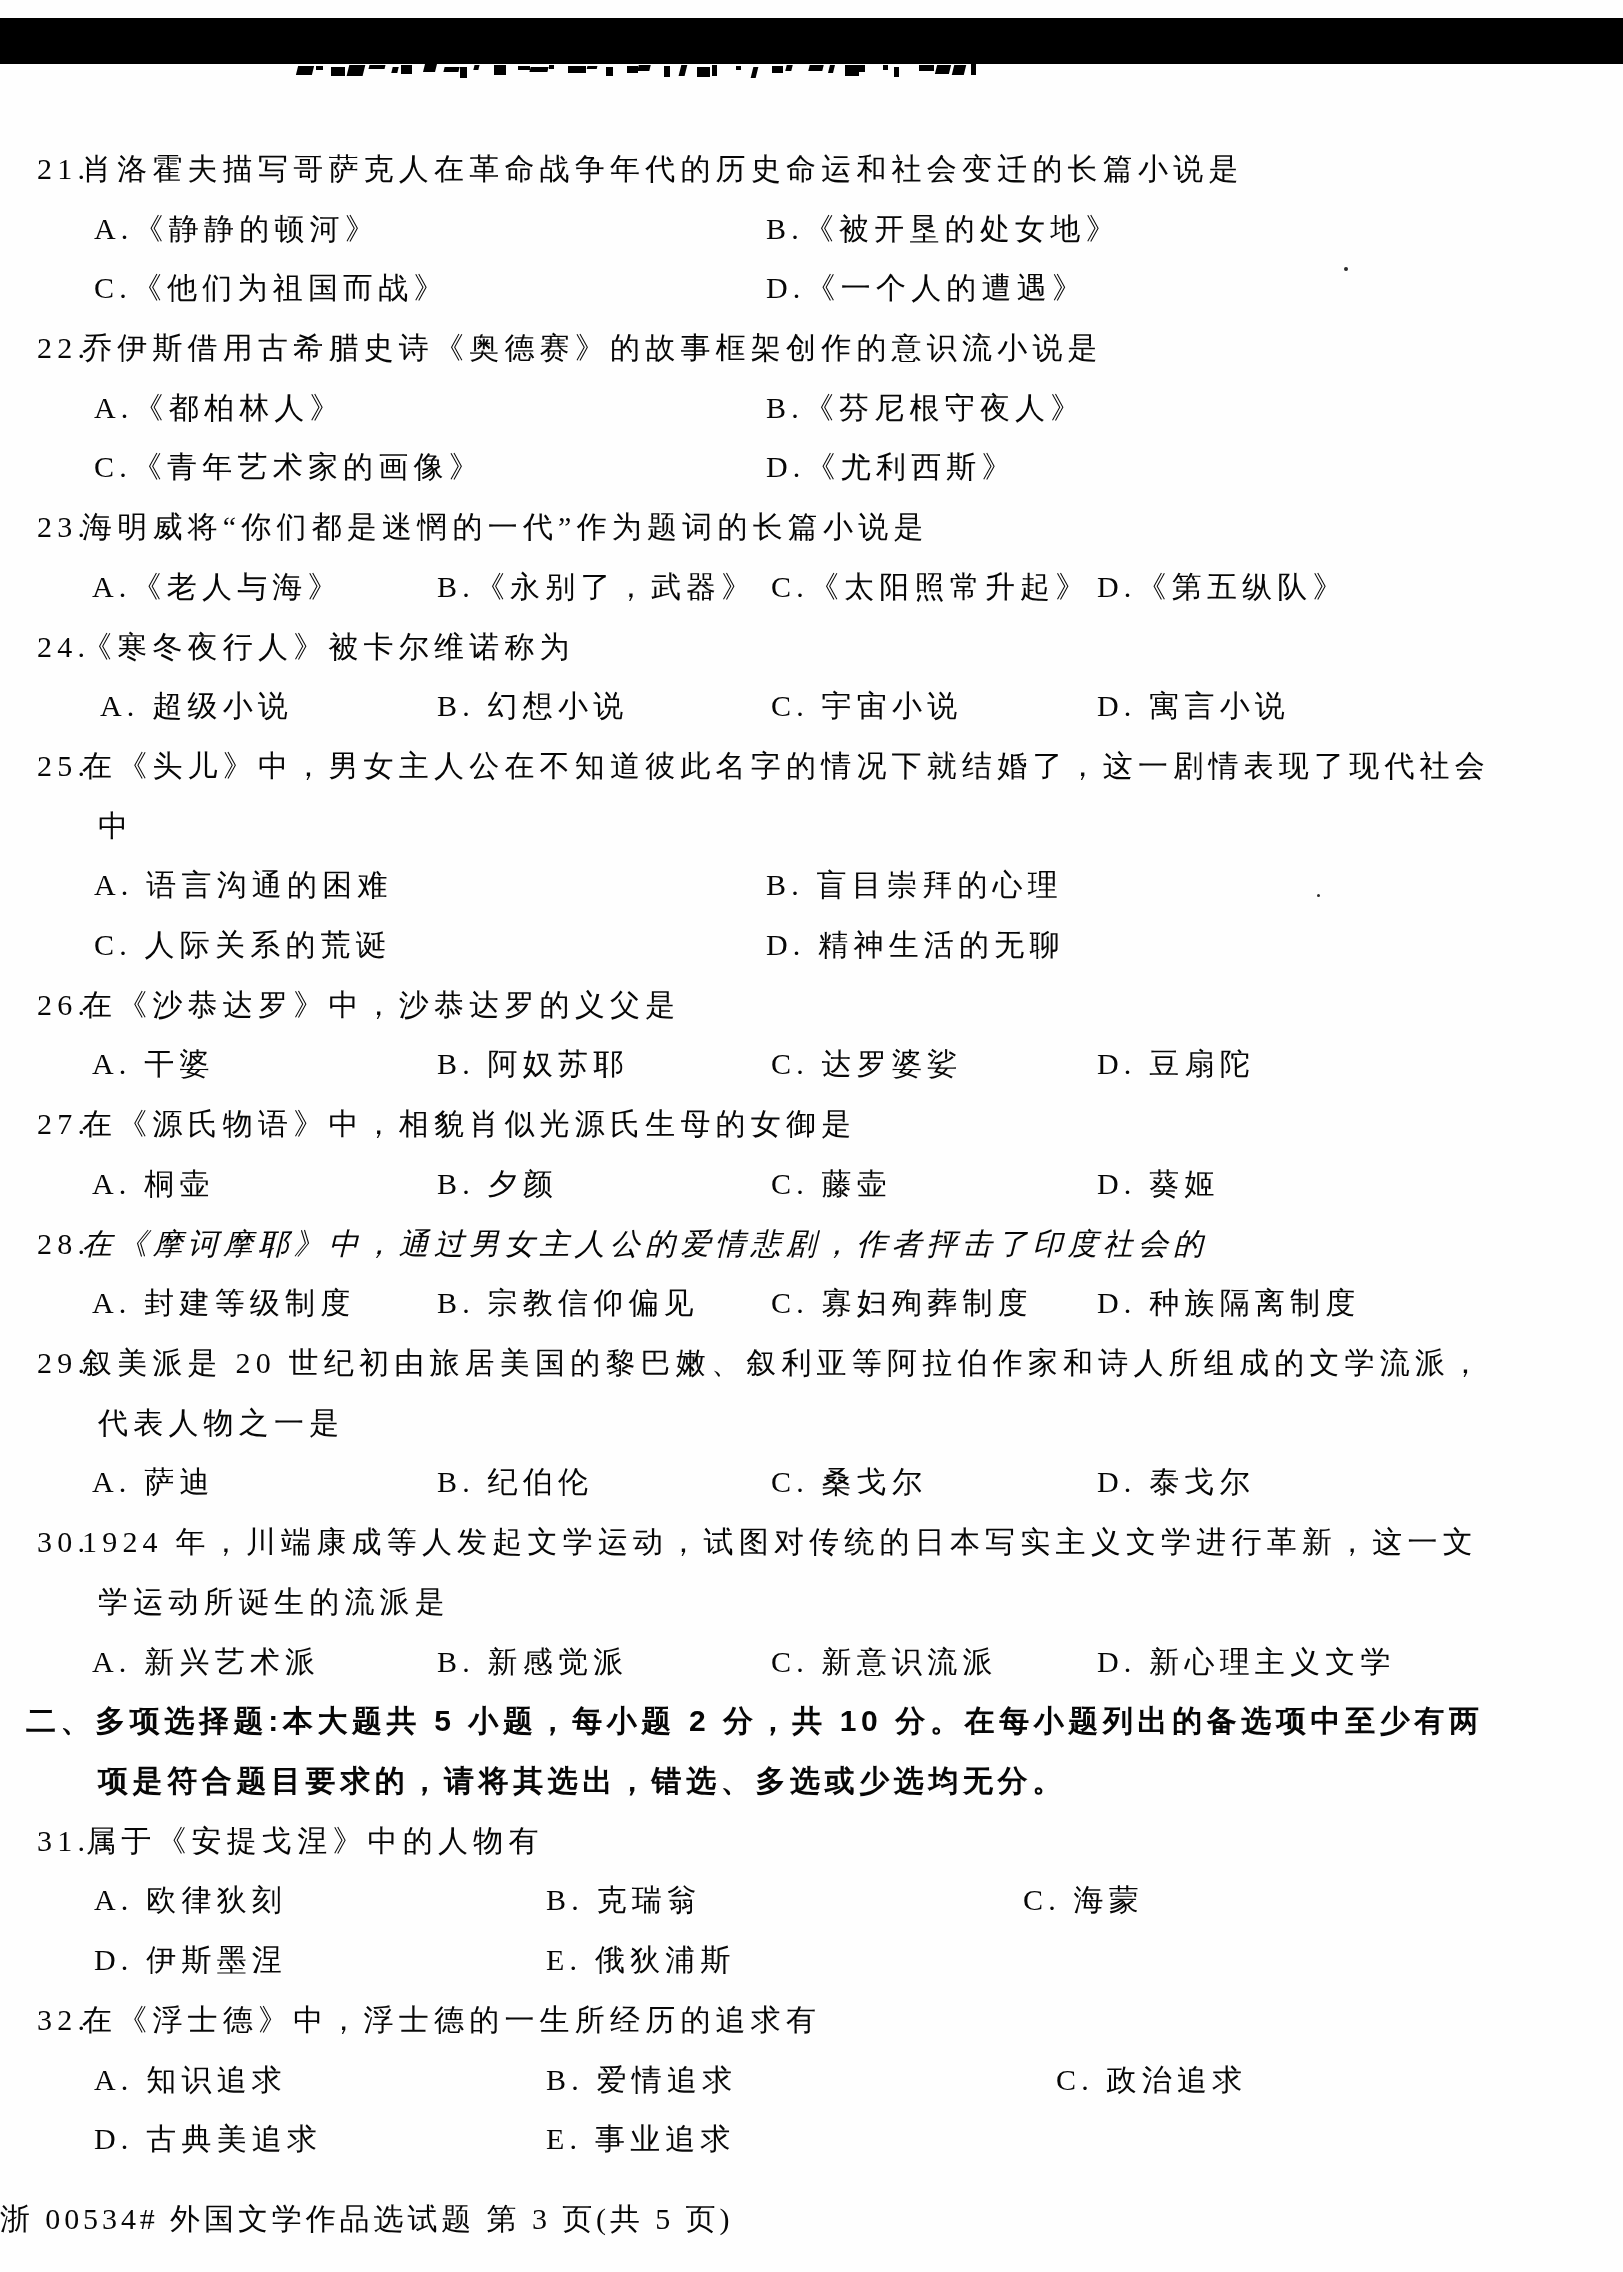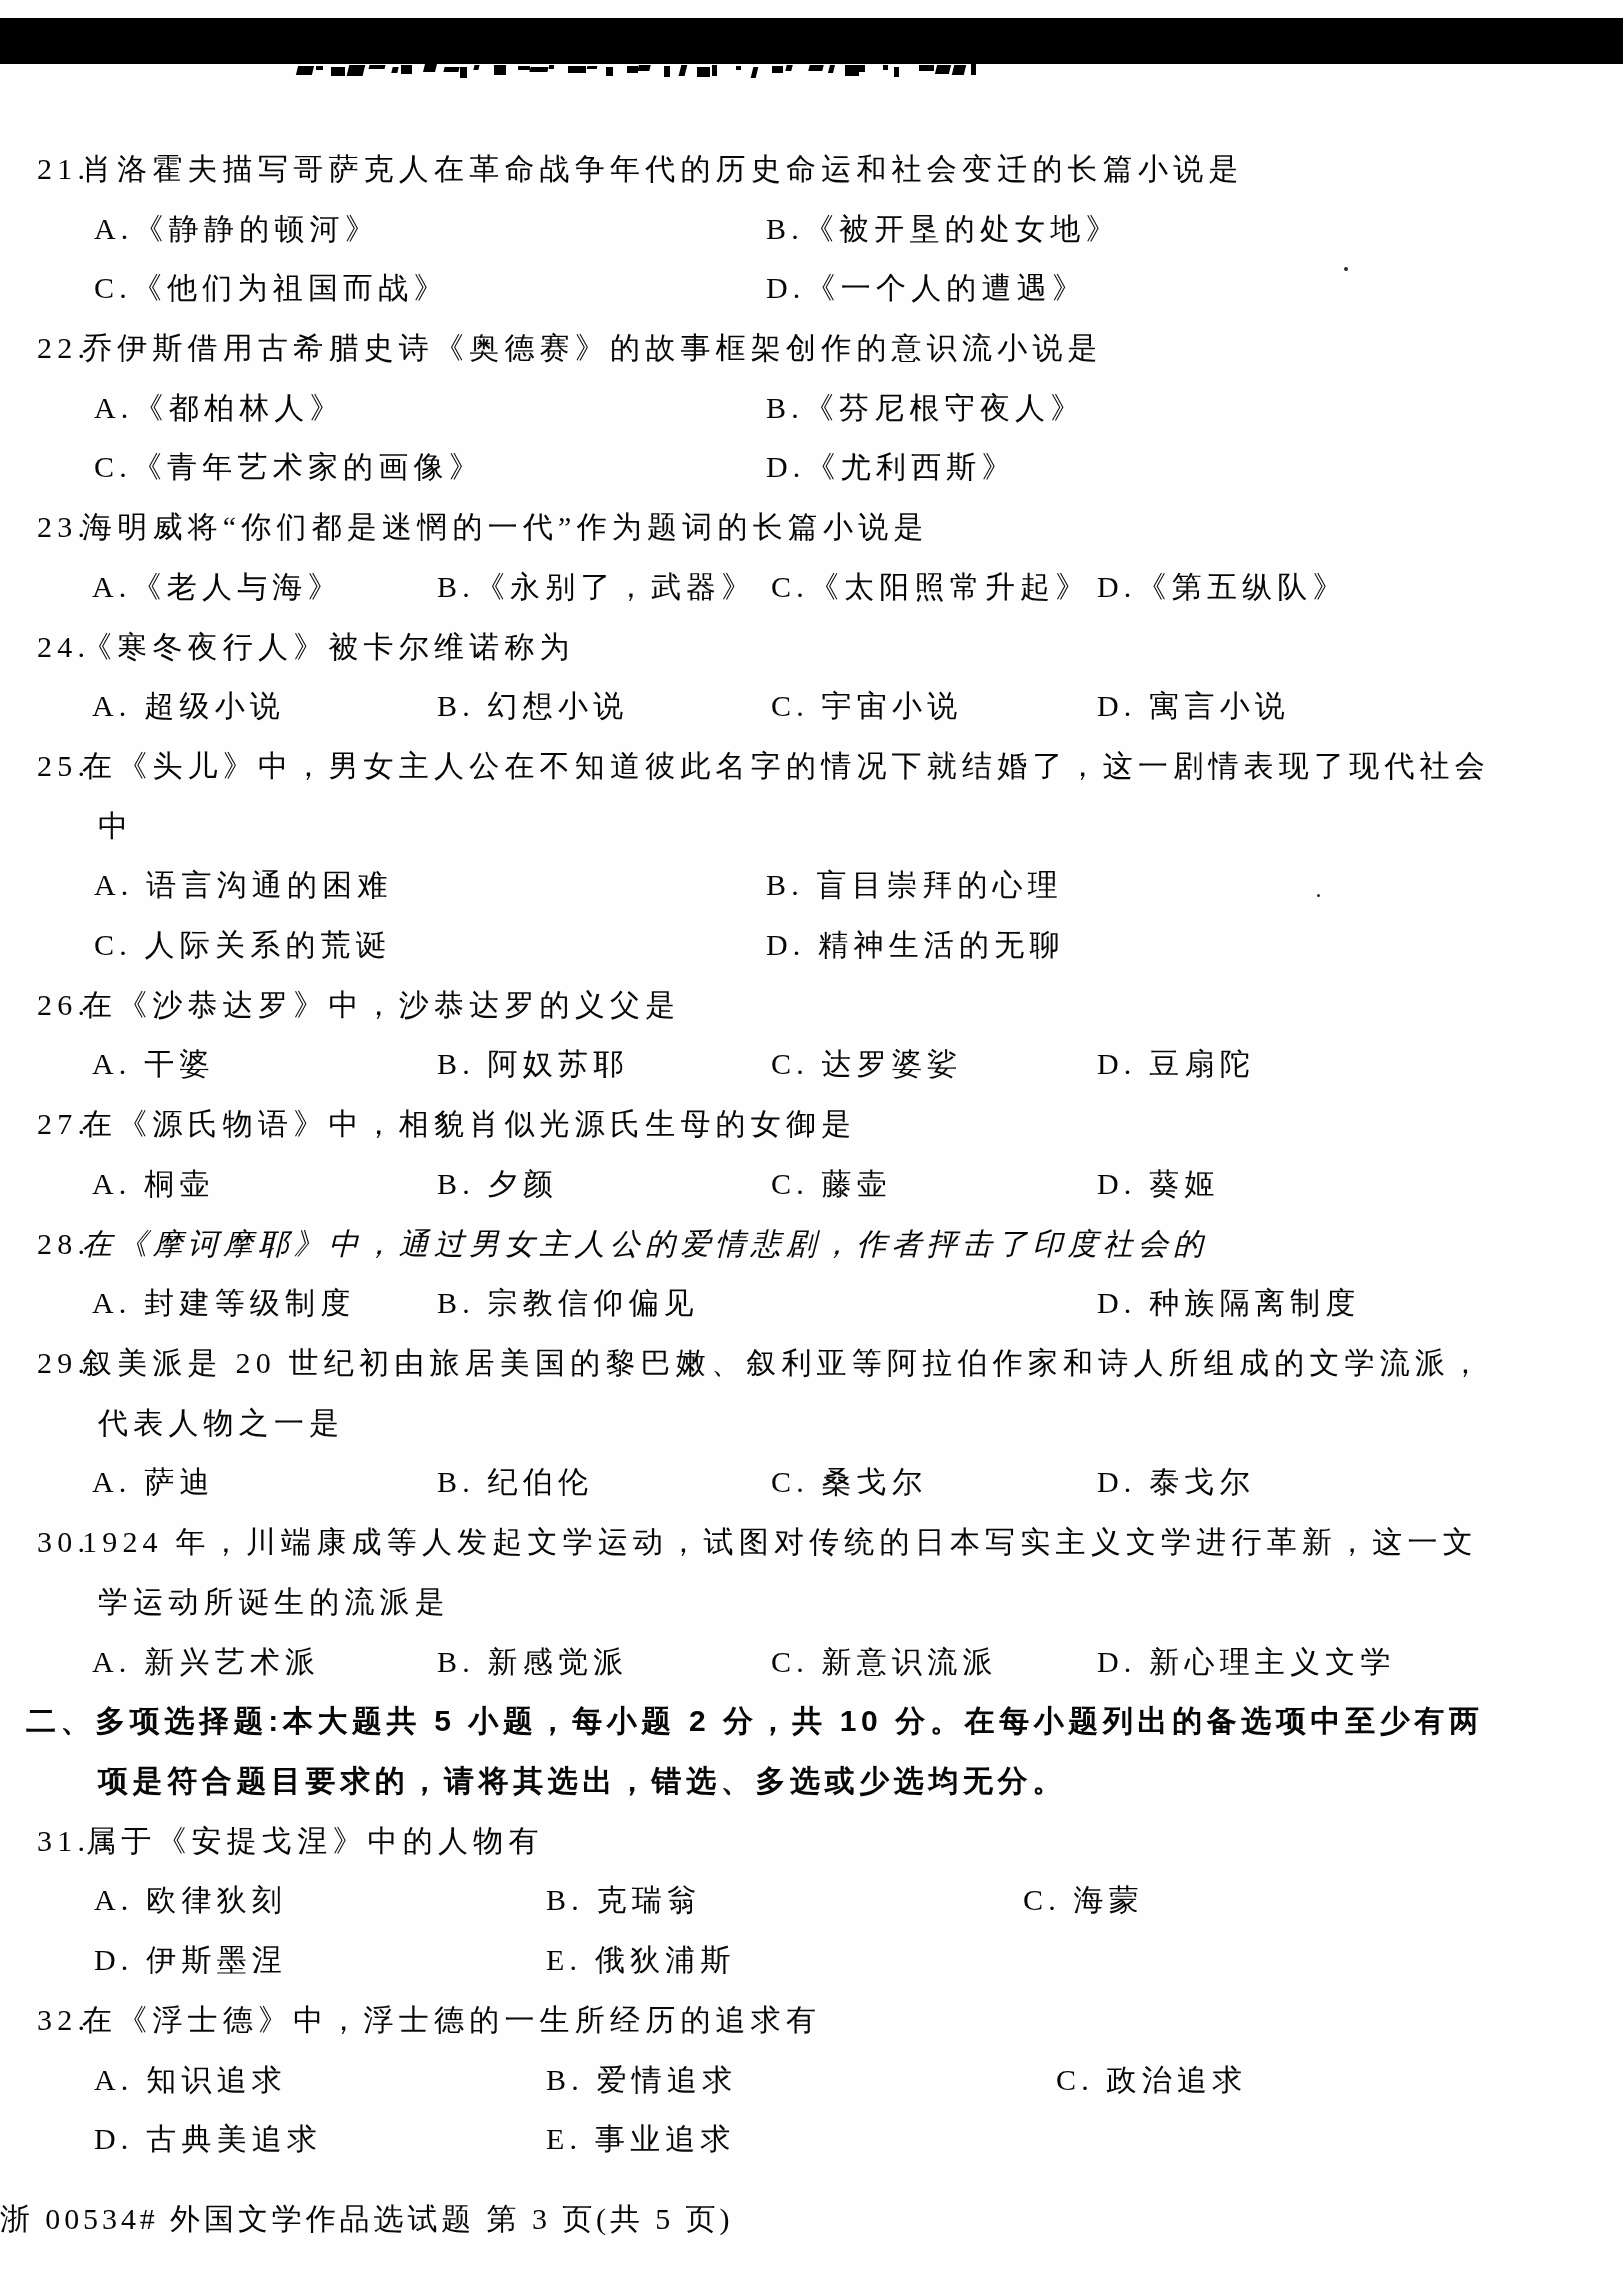--- a/index.html
+++ b/index.html
@@ -112,21 +112,21 @@
         <span class="cell" style="left: 92px;">A.《老人与海》</span>
         <span class="cell" style="left: 437px;">B.《永别了，武器》</span>
         <span class="cell" style="left: 771px;">C.《太阳照常升起》</span>
         <span class="cell" style="left: 1097px;">D.《第五纵队》</span>
       </div>
       <div class="row" style="top: 617px;">
         <span class="cell" style="left: 37px;">24.</span>
         <span class="cell" style="left: 82px;">《寒冬夜行人》被卡尔维诺称为</span>
       </div>
       <div class="row" style="top: 676px;">
-        <span class="cell" style="left: 92px; text-align: center;">A. 超级小说</span>
+        <span class="cell" style="left: 100px; text-align: center;">A. 超级小说</span>
         <span class="cell" style="left: 437px;">B. 幻想小说</span>
         <span class="cell" style="left: 771px;">C. 宇宙小说</span>
         <span class="cell" style="left: 1097px;">D. 寓言小说</span>
       </div>
       <div class="row" style="top: 736px;">
         <span class="cell" style="left: 37px;">25.</span>
         <span class="cell" style="left: 82px;">在《头儿》中，男女主人公在不知道彼此名字的情况下就结婚了，这一剧情表现了现代社会</span>
       </div>
       <div class="row" style="top: 796px;">
         <span class="cell" style="left: 98px;">中</span>
@@ -159,20 +159,21 @@
         <span class="cell" style="left: 771px;">C. 藤壶</span>
         <span class="cell" style="left: 1097px;">D. 葵姬</span>
       </div>
       <div class="row" style="top: 1214px;">
         <span class="cell" style="left: 37px;">28.</span>
         <span class="cell" style="left: 82px; font-style: italic;">在《摩诃摩耶》中，通过男女主人公的爱情悲剧，作者抨击了印度社会的</span>
       </div>
       <div class="row" style="top: 1273px;">
         <span class="cell" style="left: 92px;">A. 封建等级制度</span>
         <span class="cell" style="left: 437px;">B. 宗教信仰偏见</span>
+        <span class="cell" style="left: 771px;">C. 寡妇殉葬制度</span>
         <span class="cell" style="left: 1097px;">D. 种族隔离制度</span>
       </div>
       <div class="row" style="top: 1333px;">
         <span class="cell" style="left: 37px;">29.</span>
         <span class="cell" style="left: 82px;">叙美派是 20 世纪初由旅居美国的黎巴嫩、叙利亚等阿拉伯作家和诗人所组成的文学流派，</span>
       </div>
       <div class="row" style="top: 1393px;">
         <span class="cell" style="left: 98px;">代表人物之一是</span>
       </div>
       <div class="row" style="top: 1452px;">

